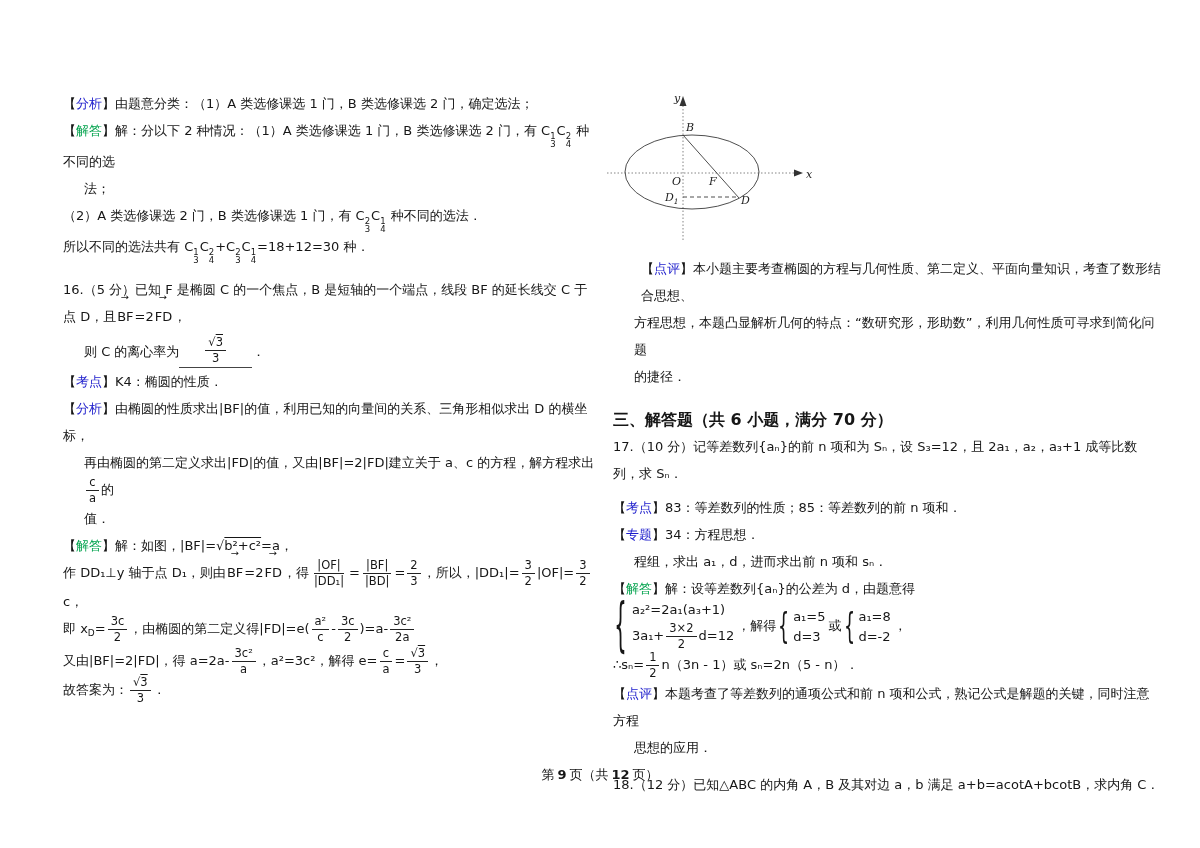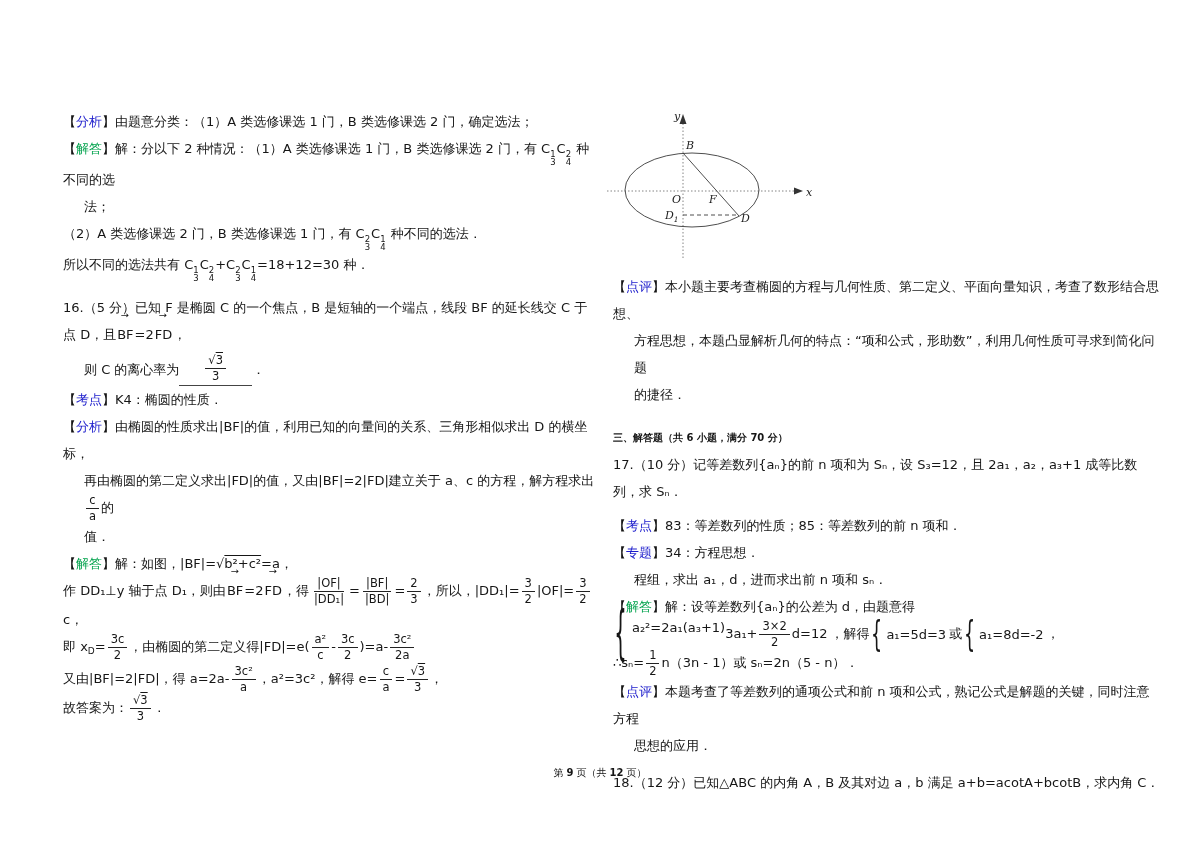--- a/index.html
+++ b/index.html
@@ -1,26 +1,26 @@
 <!DOCTYPE html>
 <html><head>
 <meta charset="utf-8">
 <style>
   html,body{margin:0;padding:0;}
   body{
     width:1200px;height:848px;position:relative;background:#ffffff;
     font-family:"DejaVu Sans","Liberation Sans",sans-serif;
     font-size:13px;color:#161616;overflow:hidden;
   }
-  .col{position:absolute;top:108px;}
+  .col{position:absolute;top:90px;}
   #col-left{left:63px;width:537px;}
   #col-right{left:613px;width:548px;}
   .ln{line-height:27px;margin:0;}
   .ln.ind{padding-left:21px;}
-  .ln.bold{font-weight:bold;font-size:10px;}
+  .ln.bold{font-weight:bold;font-size:16px;}
   sub{font-size:9px;vertical-align:-3px;}
   
   .ss{display:inline-flex;flex-direction:column;font-size:8.5px;line-height:8px;
       vertical-align:-4px;text-align:left;margin-right:1px;}
   .ss span{display:block;}
   
   .frac{display:inline-flex;flex-direction:column;align-items:center;vertical-align:middle;
         font-size:11.5px;line-height:13px;margin:0 2px;text-align:center;}
   .frac .fnum{display:block;border-bottom:1px solid #222;padding:0 3px 1px;}
   .frac .fden{display:block;padding:1px 3px 0;}
@@ -29,29 +29,29 @@
   .vec{position:relative;display:inline-block;margin:0 1px;}
   .vec .arr{position:absolute;top:-10px;left:50%;transform:translateX(-50%) scaleX(1.1);
             font-size:9px;line-height:9px;}
   
   .blank{display:inline-block;border-bottom:1px solid #444;padding:0 24px 2px;vertical-align:middle;}
   
   .cases{display:inline-flex;align-items:center;vertical-align:middle;margin:0 3px;}
   .cases .brace{display:inline-block;font-size:14px;transform:scaleY(2.5) scaleX(1.25);
                 transform-origin:center;margin-right:5px;font-weight:400;}
   .cases .brace.big{transform:scaleY(4.2) scaleX(1.4);margin-right:7px;}
-  .ccol{display:inline-flex;flex-direction:row;row-gap:5px;}
+  .ccol{display:inline-flex;flex-direction:column;row-gap:5px;}
   .crow{line-height:15px;display:block;}
   
   #figure{position:absolute;left:-8px;top:0;width:215px;height:158px;}
   #figure text{font-family:"DejaVu Serif","Liberation Serif",serif;font-style:italic;
                font-size:11px;fill:#222;}
   
   #footer{position:absolute;left:0;width:1200px;top:766px;text-align:center;
-          font-size:10px;color:#161616;}
+          font-size:13px;color:#161616;}
   #footer b{margin:0 3px;}
 </style>
 </head>
 <body>
 
 <div id="col-left" class="col">
     <div class="ln">【<span style="color: rgb(27, 27, 203);">分析</span>】由题意分类：（1）A 类选修课选 1 门，B 类选修课选 2 门，确定选法；</div>
     <div class="ln">【<span style="color: rgb(0, 162, 76);">解答</span>】解：分以下 2 种情况：（1）A 类选修课选 1 门，B 类选修课选 2 门，有 C<span class="ss">
         <span>1</span>
         <span>3</span>
@@ -153,22 +153,22 @@
     <line x1="78" y1="107" x2="133" y2="107" stroke="#3a3a3a" stroke-width="0.9" stroke-dasharray="4,3"></line>
 
     <text x="69" y="12">y</text>
     <text x="201" y="88">x</text>
     <text x="81" y="41">B</text>
     <text x="67" y="95">O</text>
     <text x="104" y="95">F</text>
     <text x="60" y="111"><tspan>D</tspan><tspan dy="2.5" font-size="7.5">1</tspan></text>
     <text x="136" y="114">D</text>
   </svg>
-<div class="ln" style="margin-top: 165px;">【<span style="color: rgb(27, 27, 203);">点评</span>】本小题主要考查椭圆的方程与几何性质、第二定义、平面向量知识，考查了数形结合思想、</div>
-    <div class="ln ind">方程思想，本题凸显解析几何的特点：“项和公式，形助数”，利用几何性质可寻求到简化问题</div>
+<div class="ln" style="margin-top: 165px; margin-left: 28px;">【<span style="color: rgb(27, 27, 203);">点评</span>】本小题主要考查椭圆的方程与几何性质、第二定义、平面向量知识，考查了数形结合思想、</div>
+    <div class="ln ind">方程思想，本题凸显解析几何的特点：“数研究形，形助数”，利用几何性质可寻求到简化问题</div>
     <div class="ln ind">的捷径．</div>
     <div class="ln bold" style="margin-top: 16px;">三、解答题（共 6 小题，满分 70 分）</div>
     <div class="ln">17.（10 分）记等差数列{aₙ}的前 n 项和为 Sₙ，设 S₃=12，且 2a₁，a₂，a₃+1 成等比数列，求 Sₙ．</div>
     <div class="ln" style="margin-top: 7px;">【<span style="color: rgb(27, 27, 203);">考点</span>】83：等差数列的性质；85：等差数列的前 n 项和．</div>
     <div class="ln">【<span style="color: rgb(27, 27, 203);">专题</span>】34：方程思想．</div>
     <div class="ln ind">程组，求出 a₁，d，进而求出前 n 项和 sₙ．</div>
     <div class="ln">【<span style="color: rgb(0, 162, 76);">解答</span>】解：设等差数列{aₙ}的公差为 d，由题意得</div>
     <div class="ln"><span class="cases">
         <span class="brace big">{</span>
         <span class="ccol">

